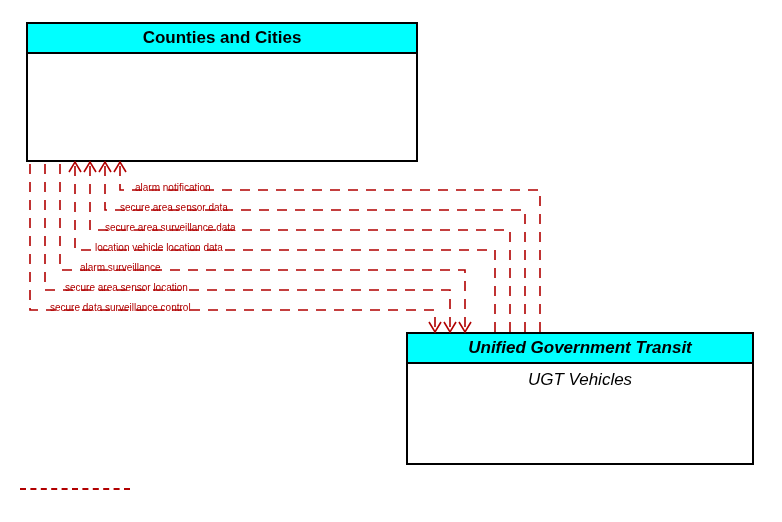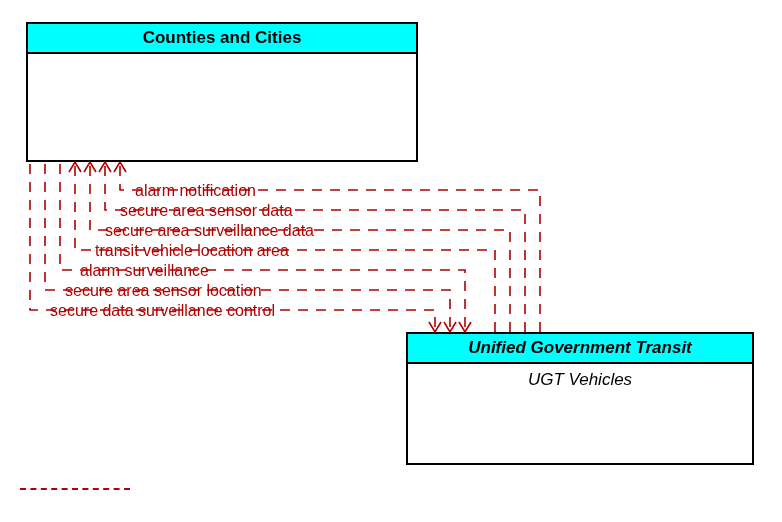--- a/index.html
+++ b/index.html
@@ -25,21 +25,21 @@
     padding: 4px 6px;
     font-size: 17px;
   }
   .entity-body {
     text-align: center;
     padding: 6px 8px;
     font-size: 17px;
   }
   .flow-label {
     position: absolute;
-    font-size: 16px;
+    font-size: 10px;
     color: #b10000;
     white-space: nowrap;
   }
   .legend {
     position: absolute;
     display: flex;
     align-items: center;
     gap: 30px;
     font-size: 14px;
     flex-direction: column;
@@ -98,21 +98,21 @@
   <path d="M 45 164 L 45 290 L 450 290 L 450 330" fill="none" stroke="#b10000" stroke-width="1.6" stroke-dasharray="10,8"></path>
   <path d="M 444 322 L 450 332 L 456 322" fill="none" stroke="#b10000" stroke-width="1.6"></path>
 
   <path d="M 30 164 L 30 310 L 435 310 L 435 330" fill="none" stroke="#b10000" stroke-width="1.6" stroke-dasharray="10,8"></path>
   <path d="M 429 322 L 435 332 L 441 322" fill="none" stroke="#b10000" stroke-width="1.6"></path>
 </svg>
 
 <div class="flow-label" style="left:135px; top:182px;">alarm notification</div>
 <div class="flow-label" style="left:120px; top:202px;">secure area sensor data</div>
 <div class="flow-label" style="left:105px; top:222px;">secure area surveillance data</div>
-<div class="flow-label" style="left:95px; top:242px;">transit vehicle location area</div>
+<div class="flow-label" style="left:95px; top:242px;">location vehicle location data</div>
 <div class="flow-label" style="left:80px; top:262px;">alarm surveillance</div>
 <div class="flow-label" style="left:65px; top:282px;">secure area sensor location</div>
 <div class="flow-label" style="left:50px; top:302px;">secure data surveillance control</div>
 
 <div class="legend" style="left:20px; top:488px;">
   <div class="legend-line"></div>
   <span>Planned</span>
 </div>
 
 </body></html>

